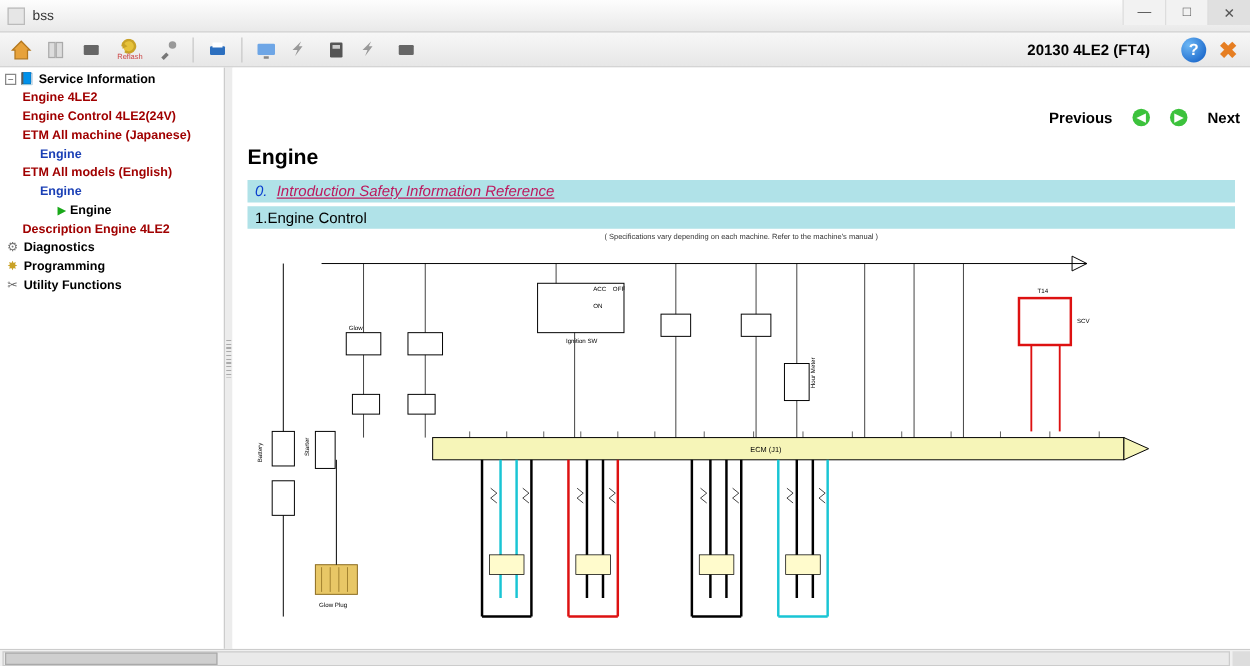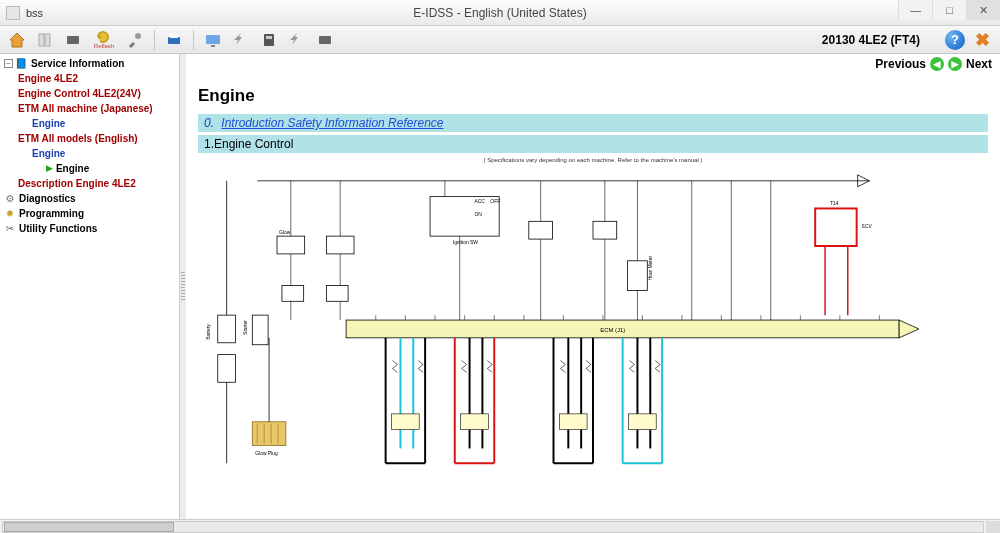--- a/index.html
+++ b/index.html
@@ -39,26 +39,26 @@
   .book-icon { color:#2b6fd4; }
   .gear-icon { color:#777; }
   .prog-icon { color:#c9a227; }
   .util-icon { color:#666; }
   .play { color:#19a819; font-size:9px; }
 
   .splitter { width: 6px; background:#ececec; display:flex; align-items:center; justify-content:center; }
   .splitter .grip { width:4px; height:30px; background: repeating-linear-gradient(#aaa,#aaa 1px,#ececec 1px,#ececec 3px); }
 
   .content { flex:1; display:flex; flex-direction:column; overflow:hidden; background:#fff; }
-  .content-topbar { height: 20px; display:flex; justify-content:flex-end; align-items:center; gap:4px; padding: 0 8px; font-size:12px; font-weight:bold; }
+  .content-topbar { height: 20px; display:flex; justify-content:flex-end; align-items:center; gap:16px; padding: 0 8px; font-size:12px; font-weight:bold;margin-top:30px; }
   .navbtn { width:14px; height:14px; border-radius:50%; background:#3cc23c; color:#fff; display:flex; align-items:center; justify-content:center; font-size:9px; }
   .content-body { flex:1; overflow:hidden; padding: 6px 12px 6px 12px; position:relative; }
   .page-title { font-size:17px; font-weight:bold; margin: 6px 0 8px 0; }
   .section-bar { background:#b0e2e8; padding:2px 6px; margin-bottom:3px; font-size:12px; }
-  .section-bar a { color:#1d4ed8; font-style:italic; }
+  .section-bar a { color:#be185d; font-style:italic; }
   .section-num { font-style:italic; color:#0a3fcf; margin-right:4px; }
   .spec-note { font-size:6px; color:#333; text-align:center; margin:4px 0 2px 0; }
 
   .diagram-wrap { position:relative; width:100%; height:320px; }
   .diagram-wrap svg { width:100%; height:100%; }
 
   .statusbar { height:14px; background:#f0f0f0; border-top:1px solid #ccc; display:flex; align-items:center; }
   .statusbar .hscroll { flex:1; height:12px; background:#eaeaea; border:1px solid #ccc; position:relative; margin:0 2px; }
   .statusbar .thumb { position:absolute; left:1px; top:0; height:100%; width:170px; background:#cfcfcf; border:1px solid #aaa; }
   .statusbar .corner { width:14px; height:12px; background:#ddd; }
@@ -70,21 +70,20 @@
   .ico-monitor { fill:#6ea6e6; }
   .ico-bolt { fill:#999; }
   .ico-device { fill:#555; }
 </style>
 </head>
 <body>
 
 <div class="titlebar">
   <div class="app-icon"></div>
   <span class="title-label">bss</span>
-  <div class="title">E-IDSS - English (United States)</div>
   <div class="winbtns">
     <div class="winbtn">—</div>
     <div class="winbtn">□</div>
     <div class="winbtn">✕</div>
   </div>
 </div>
 
 <div class="toolbar">
   <div class="tbtn">
     <svg width="18" height="18" viewBox="0 0 18 18">

